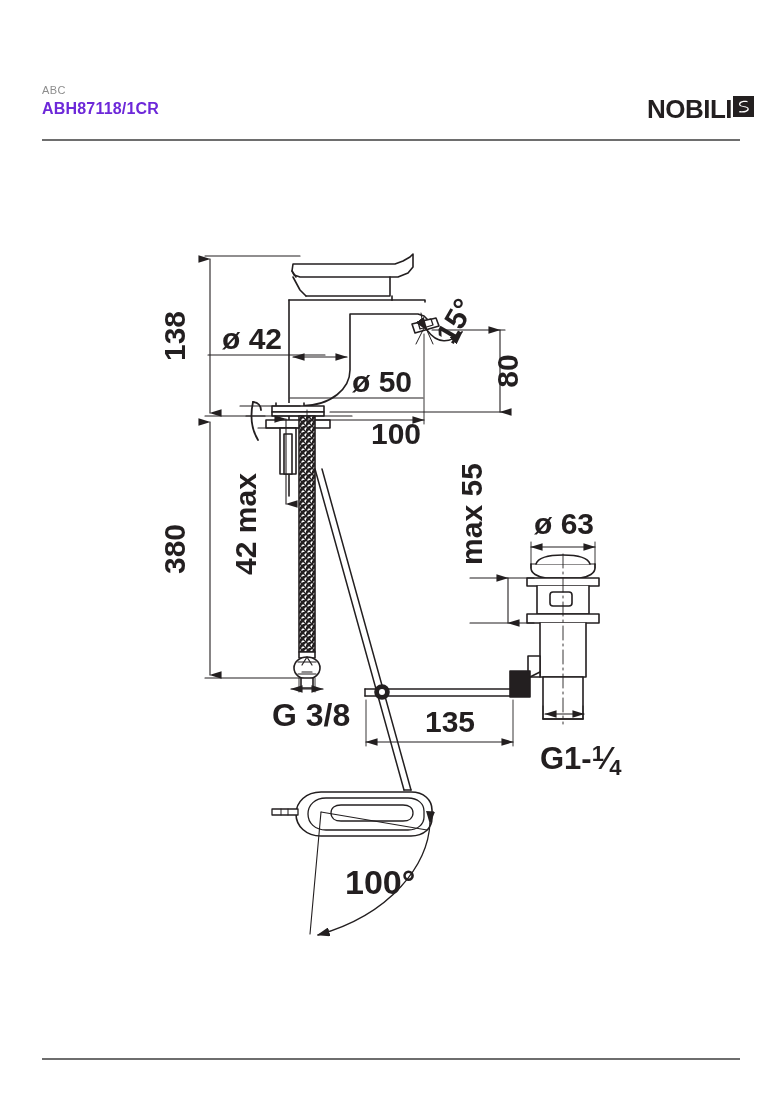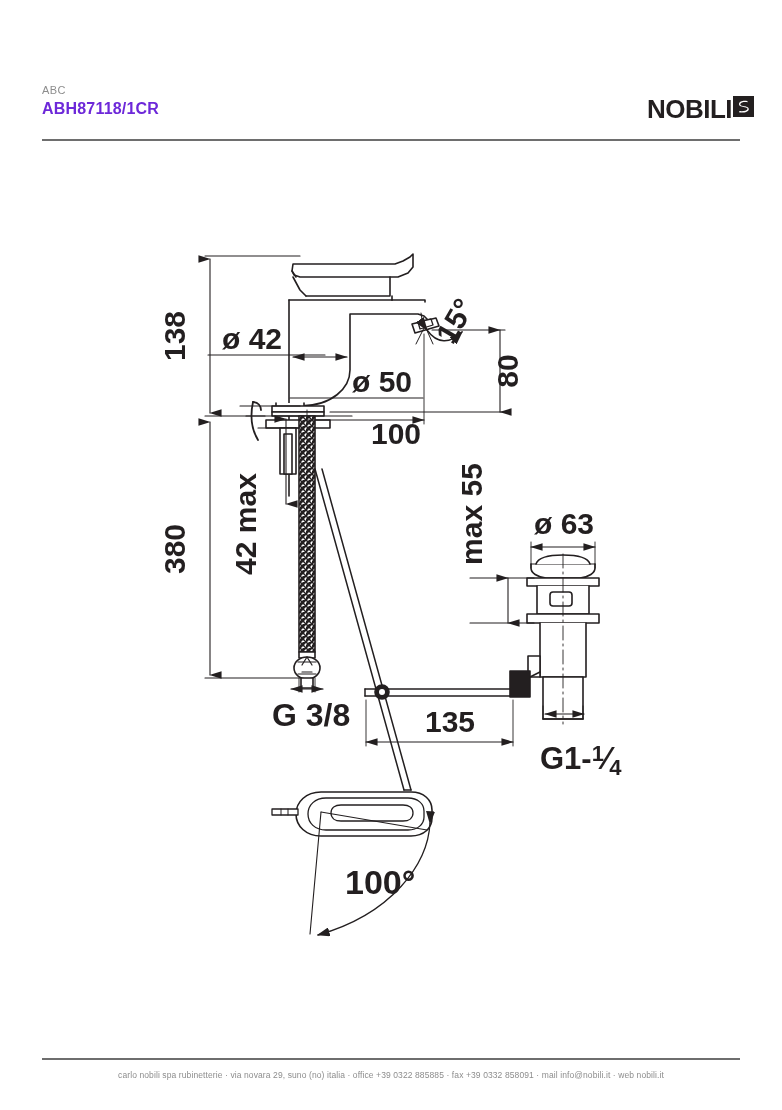--- a/index.html
+++ b/index.html
@@ -367,15 +367,14 @@
         <text x="482" y="370" font-size="30" font-weight="bold" text-anchor="middle" transform="rotate(-90 482 370)">max 55</text>
 
         <text x="540" y="625" font-size="31" font-weight="bold">G1-<tspan font-size="22" dy="-8">1</tspan><tspan font-size="31" dy="8">⁄</tspan><tspan font-size="22" dy="6">4</tspan></text>
 
         <text x="345" y="750" font-size="34" font-weight="bold">100°</text>
       </g>
     </svg>
   </div>
 
   <div id="footer-rule"></div>
-  <div id="footer-text">carlo nobili spa rubinetterie · via novara 29, suno (no) italia · office +39 0322 885885 · fax +39 0332 858091 · mail info@nobili.it · web nobili.it</div>
 
 </div>
 
 </body></html>

